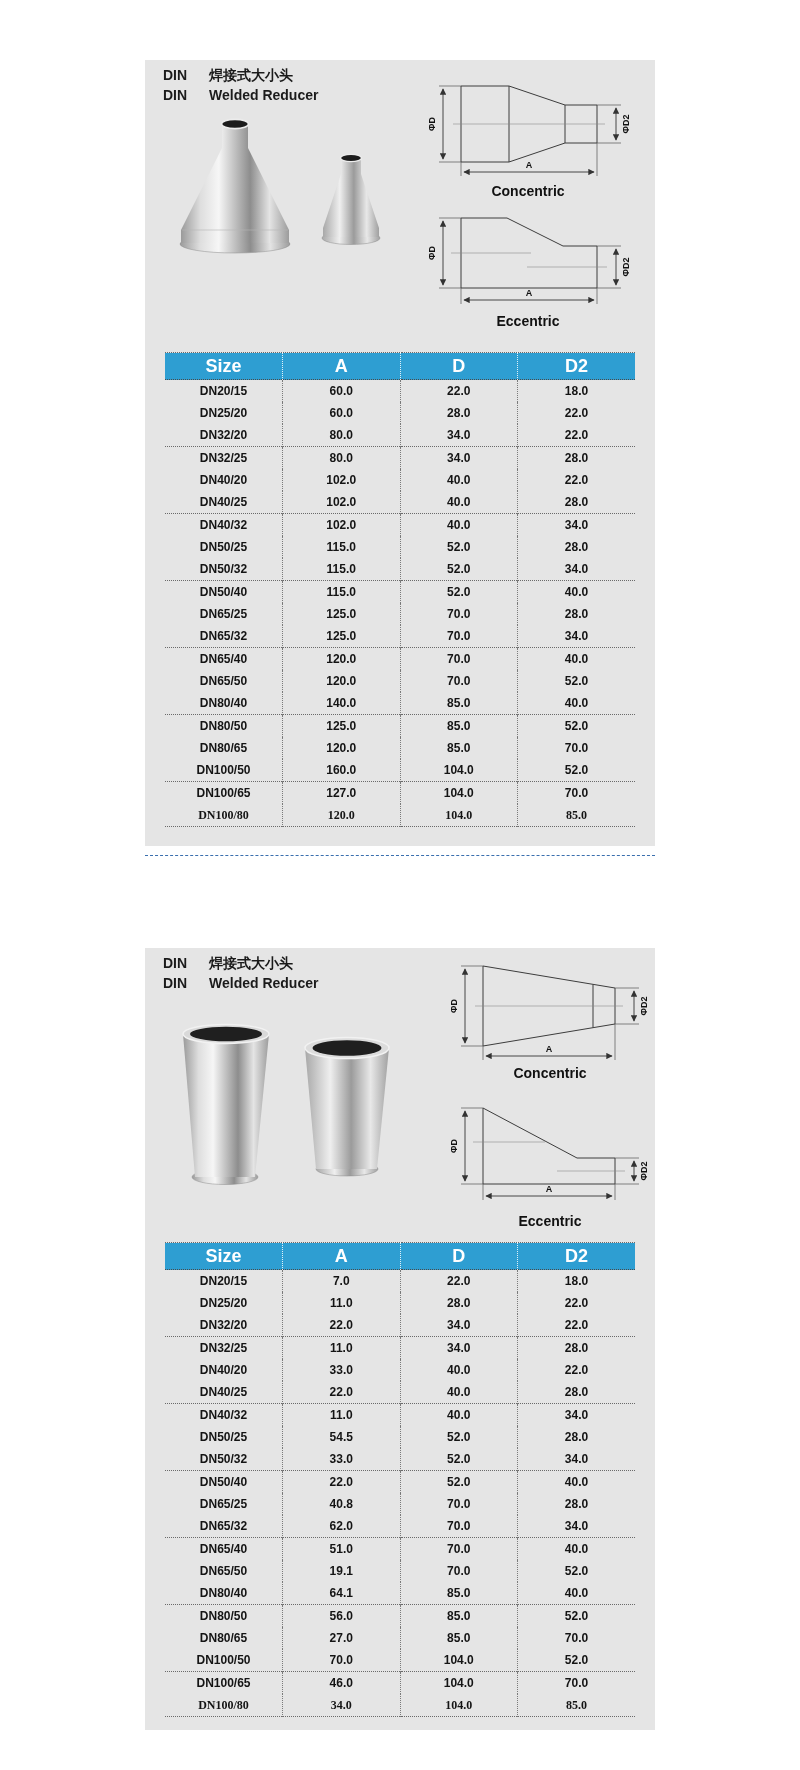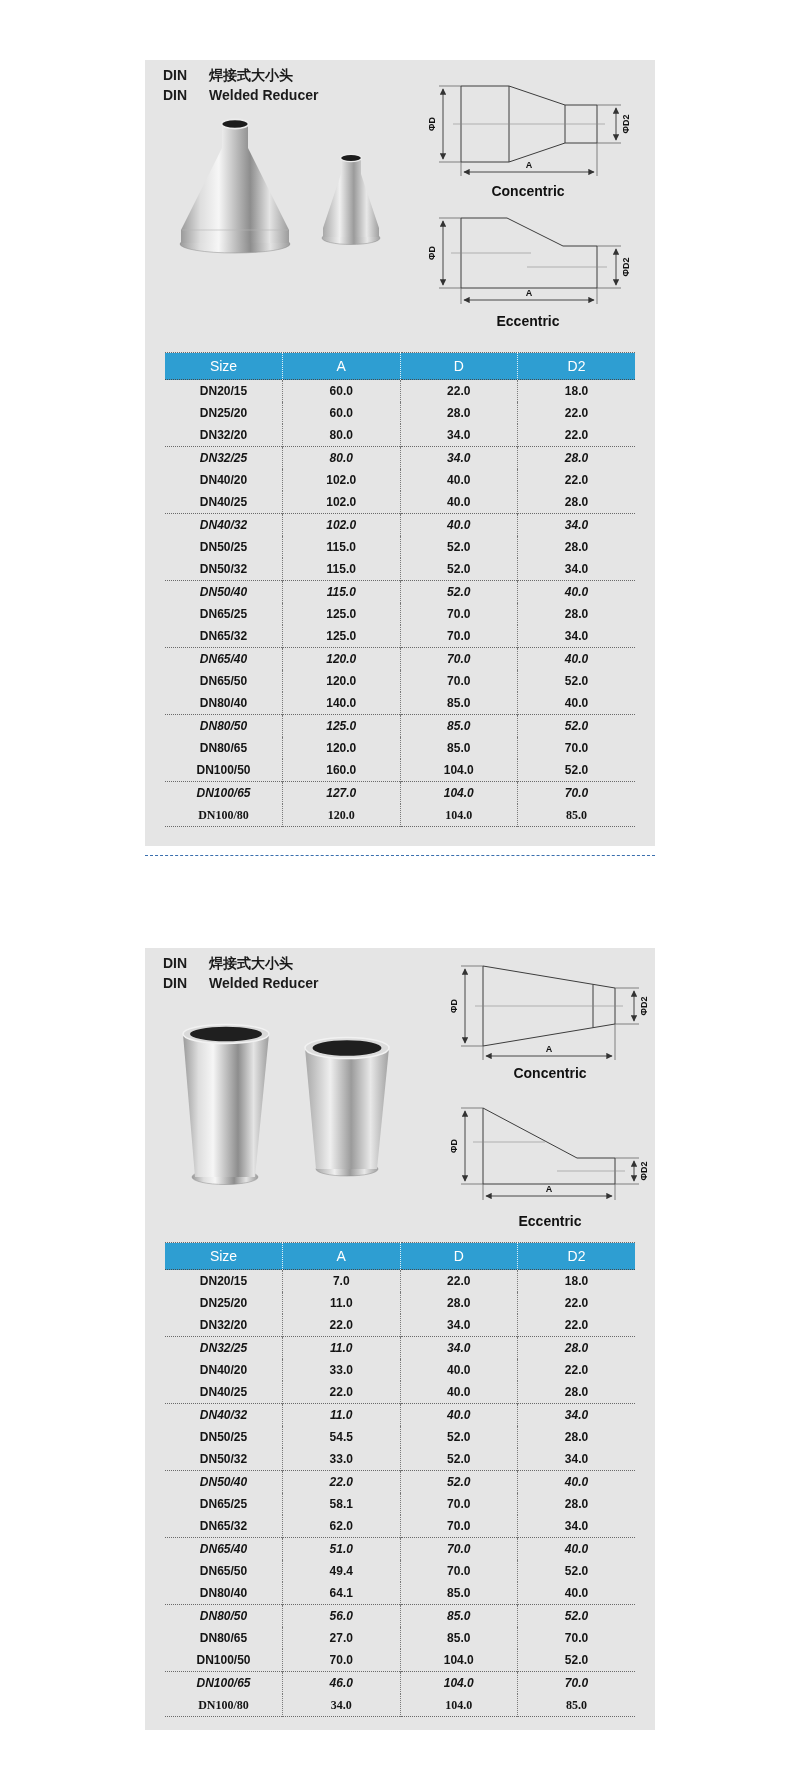--- a/index.html
+++ b/index.html
@@ -26,28 +26,28 @@
   .diag line,.diag path,.diag polyline{stroke:#3c3c3c;stroke-width:1;fill:none;}
   .diag .cl{stroke:#8a8a8a;stroke-width:0.6;}
   .diag .ext{stroke:#555;stroke-width:0.7;}
   .diag .dim{stroke:#333;stroke-width:0.9;}
   .diag text{font:bold 9px "Liberation Sans", sans-serif;fill:#111;stroke:none;}
   .diag-label{text-align:center;font-size:14px;font-weight:bold;color:#111;margin-top:1px;}
   
   .spec-table{position:absolute;left:20px;width:470px;border-collapse:collapse;table-layout:fixed;}
   #table-0{top:292px;}
   #table-1{top:294px;}
-  .spec-table th{background:#2e9ed2;color:#ffffff;font-size:14px;font-weight:normal;
+  .spec-table th{background:#2e9ed2;color:#ffffff;font-size:18px;font-weight:bold;
                  height:26px;padding:0;text-align:center;}
   .spec-table thead tr{border-top:1px dotted #6a6a6a;border-bottom:1px dotted #4a4a4a;}
   .spec-table th + th{border-left:1px dotted rgba(255,255,255,0.85);}
   .spec-table td{font-size:12px;font-weight:bold;color:#141414;height:22px;line-height:22px;
                  padding:0;text-align:center;}
   .spec-table td + td{border-left:1px dotted #7a7a7a;}
-  .spec-table tbody tr.group-start{border-top:1px dotted #6a6a6a;font-style:italic;}
+  .spec-table tbody tr.group-start{border-top:1px dotted #6a6a6a;}
   .spec-table tbody tr:last-child{border-bottom:1px dotted #6a6a6a;font-family:Liberation Serif, serif;}
 </style>
 </head>
 <body>
 
 <svg width="0" height="0" style="position:absolute">
   <defs>
     <marker id="ah" viewBox="0 0 10 10" refX="9" refY="5" markerWidth="7" markerHeight="7" orient="auto-start-reverse">
       <path d="M0,0 L10,5 L0,10 z" fill="#333" stroke="none"></path>
     </marker>
@@ -417,39 +417,39 @@
           <td>34.0</td>
         </tr>
         <tr class="group-start">
           <td>DN50/40</td>
           <td>22.0</td>
           <td>52.0</td>
           <td>40.0</td>
         </tr>
         <tr>
           <td>DN65/25</td>
-          <td>58.1</td>
+          <td>40.8</td>
           <td>70.0</td>
           <td>28.0</td>
         </tr>
         <tr>
           <td>DN65/32</td>
           <td>62.0</td>
           <td>70.0</td>
           <td>34.0</td>
         </tr>
         <tr class="group-start">
           <td>DN65/40</td>
           <td>51.0</td>
           <td>70.0</td>
           <td>40.0</td>
         </tr>
         <tr>
           <td>DN65/50</td>
-          <td>49.4</td>
+          <td>19.1</td>
           <td>70.0</td>
           <td>52.0</td>
         </tr>
         <tr>
           <td>DN80/40</td>
           <td>64.1</td>
           <td>85.0</td>
           <td>40.0</td>
         </tr>
         <tr class="group-start">

